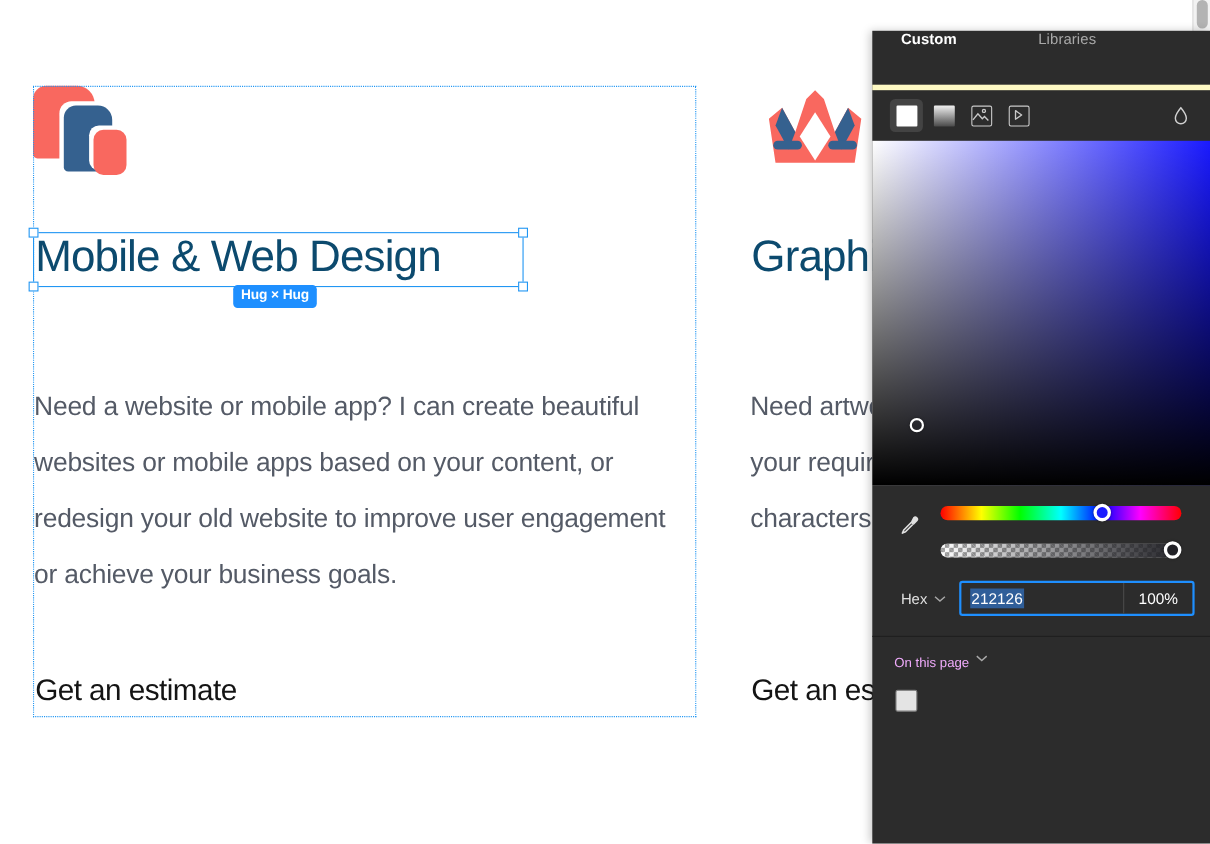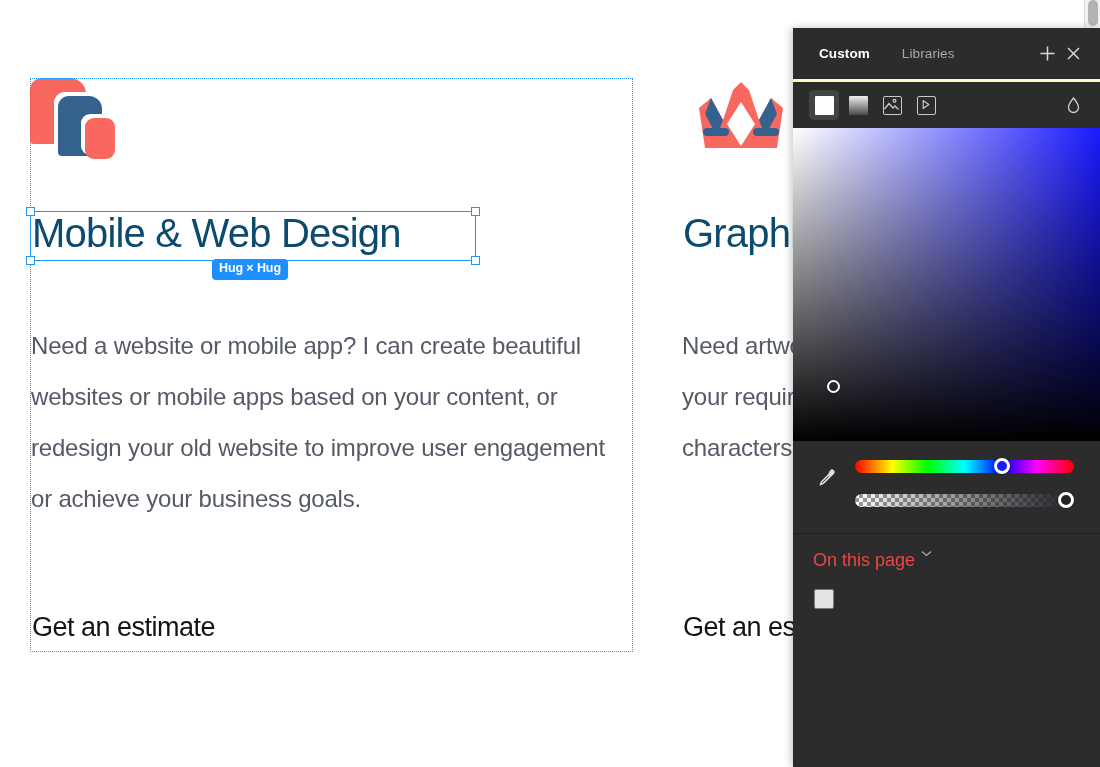--- a/index.html
+++ b/index.html
@@ -125,21 +125,21 @@
     white-space: nowrap;
     letter-spacing: -0.1px;
   }
 
   .title-pos-left  { position: absolute; left: 32px;  top: 213px; }
   .title-pos-right { position: absolute; left: 683px; top: 213px; }
 
   
   .card-body {
     position: absolute;
-    top: 296px;
+    top: 320px;
     font-size: 24px;
     line-height: 51px;
     color: #545a66;
     letter-spacing: -0.2px;
     width: 600px;
     font-family: "Liberation Sans", sans-serif;
   }
   #body-left  { left: 31px;  }
   #body-right { left: 682px; }
 
@@ -189,24 +189,25 @@
     height: 26px;
     background: #b3b3b3;
     border-radius: 5px;
     z-index: 41;
   }
 
   
   #panel-header {
     height: 54px;
     display: flex;
-    align-items: center;
+    align-items: flex-start;
     padding: 0 14px 0 26px;
-    border-bottom: 3px solid #fef9c3;
-    box-sizing: border-box;
+    border-bottom: 5px solid #fef9c3;
+    box-sizing: border-box;
+    gap: 42px;
   }
   .tab {
     font-size: 13.5px;
     color: #a8a8a8;
     margin-right: 32px;
     cursor: default;
     letter-spacing: 0.1px;
   }
   .tab.active { color: #ffffff; font-weight: bold; }
   #panel-header .spacer { flex: 1; }
@@ -370,22 +371,22 @@
 
   
   #onpage-section {
     border-top: 1px solid #1e1e1e;
     margin-top: 18px;
     padding: 16px 26px 0 20px;
   }
   #onpage-header {
     display: flex;
     align-items: flex-start;
-    font-size: 18px;
-    color: #ef4444;
+    font-size: 12px;
+    color: #f0abfc;
   }
   #onpage-swatch {
     width: 20px; height: 20px;
     background: #e4e4e4;
     border: 1px solid #7a7a7a;
     border-radius: 2px;
     box-sizing: border-box;
     margin-top: 18px;
     margin-left: 1px;
   }
@@ -512,20 +513,35 @@
       <div id="hue-bar"></div>
       <div class="slider-knob" id="hue-knob"></div>
     </div>
 
     <div class="slider-row" style="margin-top:12px;">
       <div id="alpha-bar"></div>
       <div class="slider-knob" id="alpha-knob"></div>
     </div>
   </div>
 
+  <div id="hex-row">
+    <div id="hex-label">
+      <span>Hex</span>
+      <span class="chev">
+        <svg width="11" height="7" viewBox="0 0 11 7">
+          <path d="M1 1.5 L5.5 5.5 L10 1.5" fill="none" stroke="#a8a8a8" stroke-width="1.3"></path>
+        </svg>
+      </span>
+    </div>
+    <div id="hex-field">
+      <div id="hex-value"><span>212126</span></div>
+      <div id="hex-sep"></div>
+      <div id="hex-alpha">100%</div>
+    </div>
+  </div>
 
   <div id="onpage-section">
     <div id="onpage-header">
       <span>On this page</span>
       <span class="chev">
         <svg width="11" height="7" viewBox="0 0 11 7">
           <path d="M1 1.5 L5.5 5.5 L10 1.5" fill="none" stroke="#a8a8a8" stroke-width="1.3"></path>
         </svg>
       </span>
     </div>

